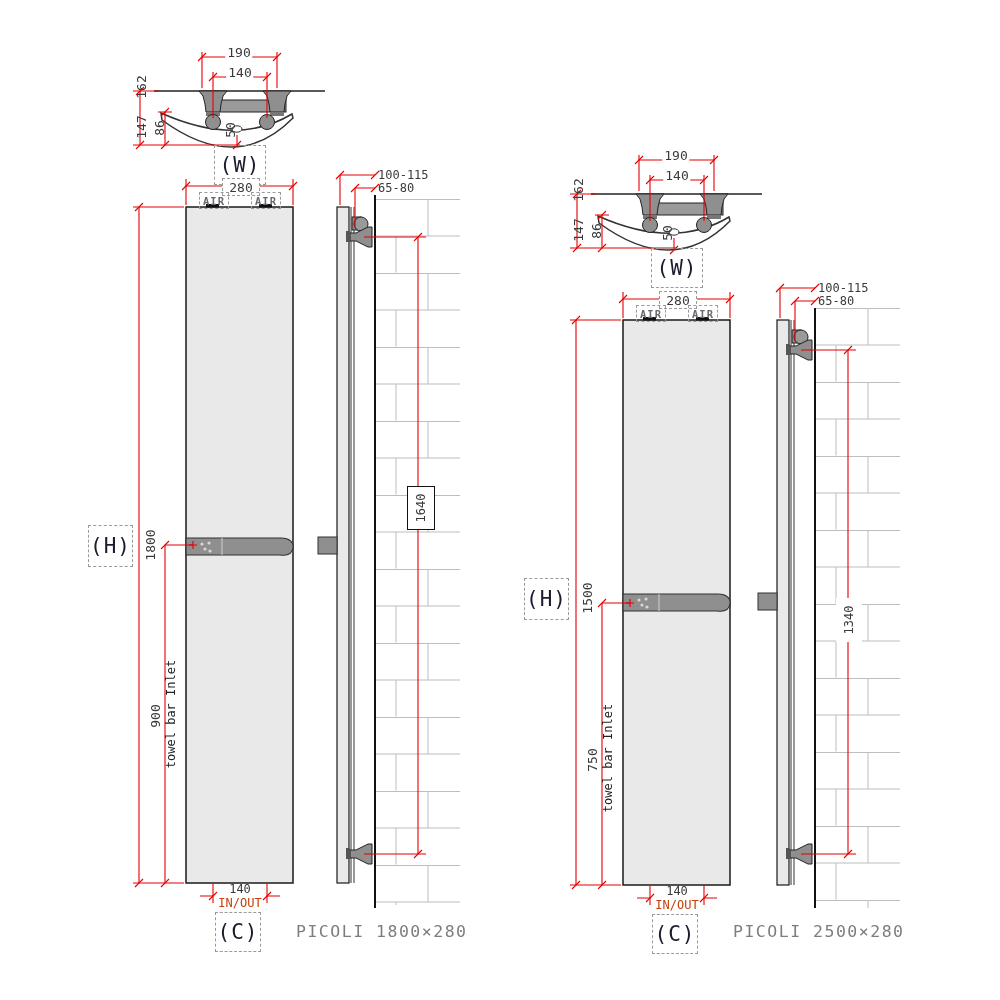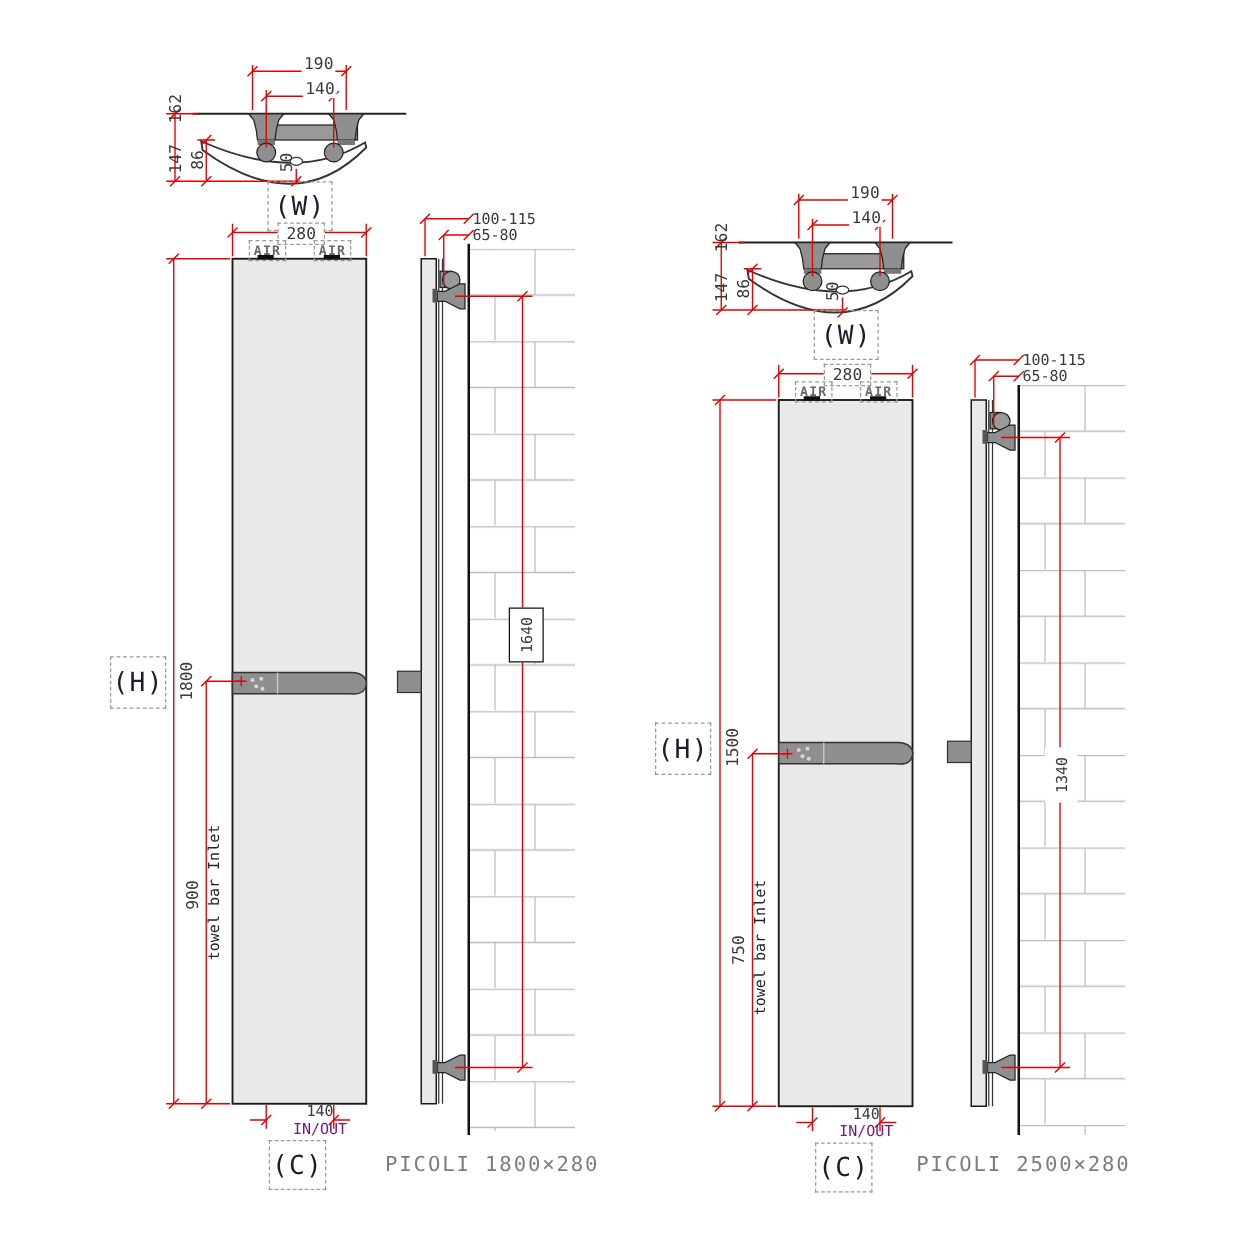--- a/index.html
+++ b/index.html
@@ -1,28 +1,28 @@
 <!DOCTYPE html>
 <html><head>
 <meta charset="utf-8">
 <style>
   html,body{margin:0;padding:0;background:#fff;}
   #canvas{position:relative;width:1000px;height:1000px;background:#fff;overflow:hidden;
           font-family:"DejaVu Sans Mono","Liberation Mono",monospace;}
   svg{position:absolute;left:0;top:0;}
   .txt{position:absolute;color:#3a3a3a;font-size:13px;white-space:nowrap;z-index:5;}
-  .ctr{transform:translate(-50%,-50%);margin-left:16px;}
+  .ctr{transform:translate(-50%,-50%);}
   .vrt{transform:translate(-50%,-50%) rotate(-90deg);}
   .wbg{background:#fff;padding:0 2px;line-height:13px;}
   .small{font-size:12px;}
   .dashbox{position:absolute;border:1px dashed #9a9a9a;display:flex;align-items:center;justify-content:center;z-index:4;background:transparent;}
   .reflabel{font-size:21px;color:#1c1c2e;letter-spacing:1px;}
   .airtxt{font-size:10.5px;font-weight:bold;color:#68686f;letter-spacing:1px;}
   .caption{position:absolute;font-size:16.5px;color:#7d7d7d;letter-spacing:1.5px;white-space:nowrap;z-index:5;}
-  .red{color:#701a75;}
+  .red{color:#c2410c;}
   .inlet{color:#222;font-size:12px;}
   .dimframe{position:absolute;display:flex;align-items:center;justify-content:center;background:#fff;z-index:6;}
   .framed{border:1.5px solid #111;}
 </style>
 </head>
 <body>
 
 <div id="canvas">
 
 <svg width="1000" height="1000" viewBox="0 0 1000 1000">
@@ -152,21 +152,21 @@
       <span class="reflabel">(H)</span>
     </div>
 <div class="txt vrt wbg" style="left:150px;top:545px;">1800</div>
 <div class="txt vrt wbg" style="left:155px;top:716px;">900</div>
 <div class="txt vrt inlet" style="left:171px;top:714px;">towel bar Inlet</div>
 <div class="txt ctr small" style="left:240px;top:889px;">140</div>
 <div class="txt ctr small red" style="left:240px;top:903px;">IN/OUT</div>
 <div class="dashbox" style="left:215px;top:912px;width:44px;height:38px;">
       <span class="reflabel">(C)</span>
     </div>
-<div class="caption" style="left:308px;top:922px;">PICOLI 1800×280</div>
+<div class="caption" style="left:296px;top:922px;">PICOLI 1800×280</div>
 <div class="txt small" style="left:378px;top:168px;">100-115</div>
 <div class="txt small" style="left:378px;top:181px;">65-80</div>
 <div class="dimframe framed" style="left:407px;top:486px;width:26px;height:42px;">
       <span class="txt small" style="position:static;transform:rotate(-90deg);">1640</span>
     </div>
 
 <div class="txt ctr wbg" style="left:676px;top:155px;">190</div>
 <div class="txt ctr wbg" style="left:677px;top:175px;">140</div>
 <div class="txt vrt" style="left:578px;top:190px;">162</div>
 <div class="txt vrt" style="left:578px;top:230px;">147</div>

